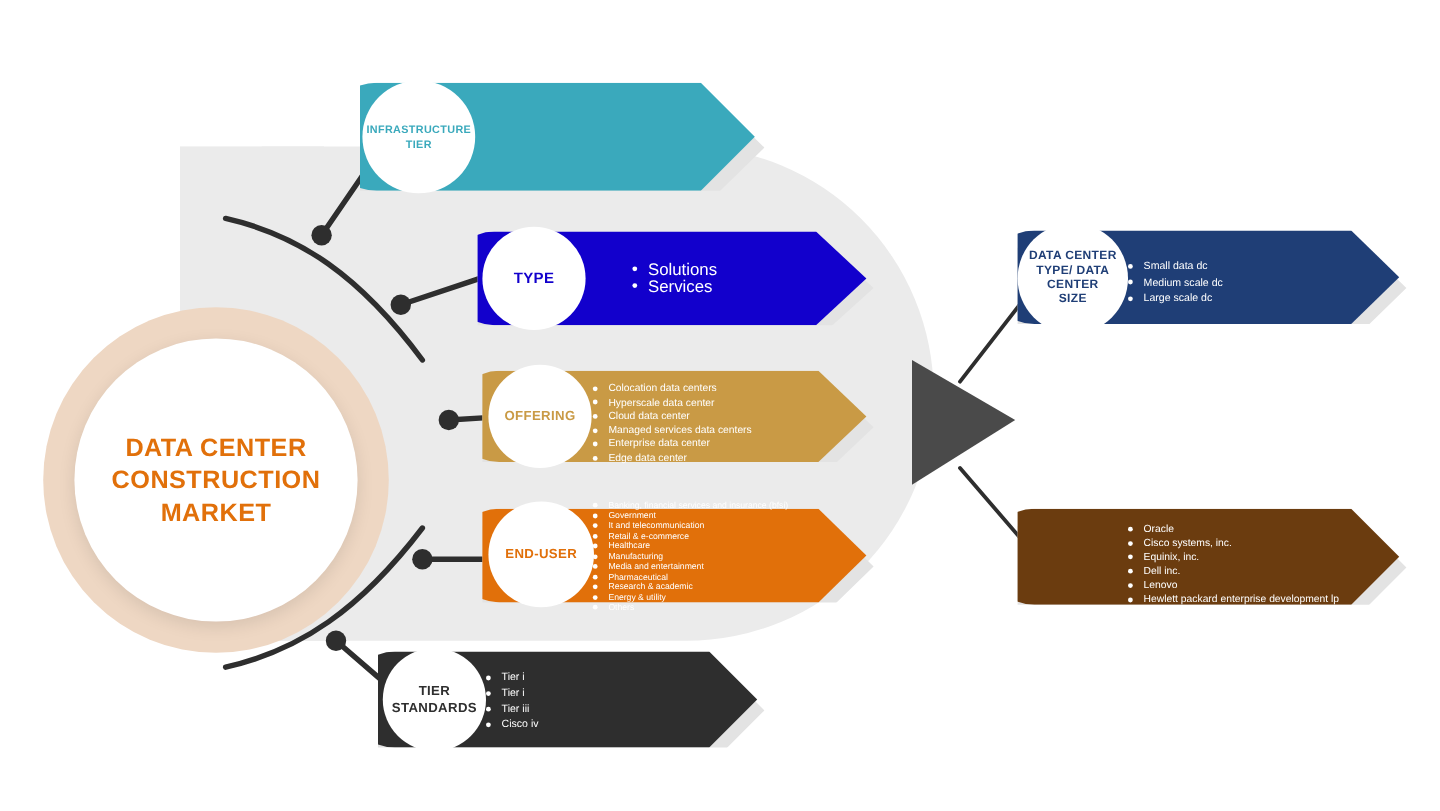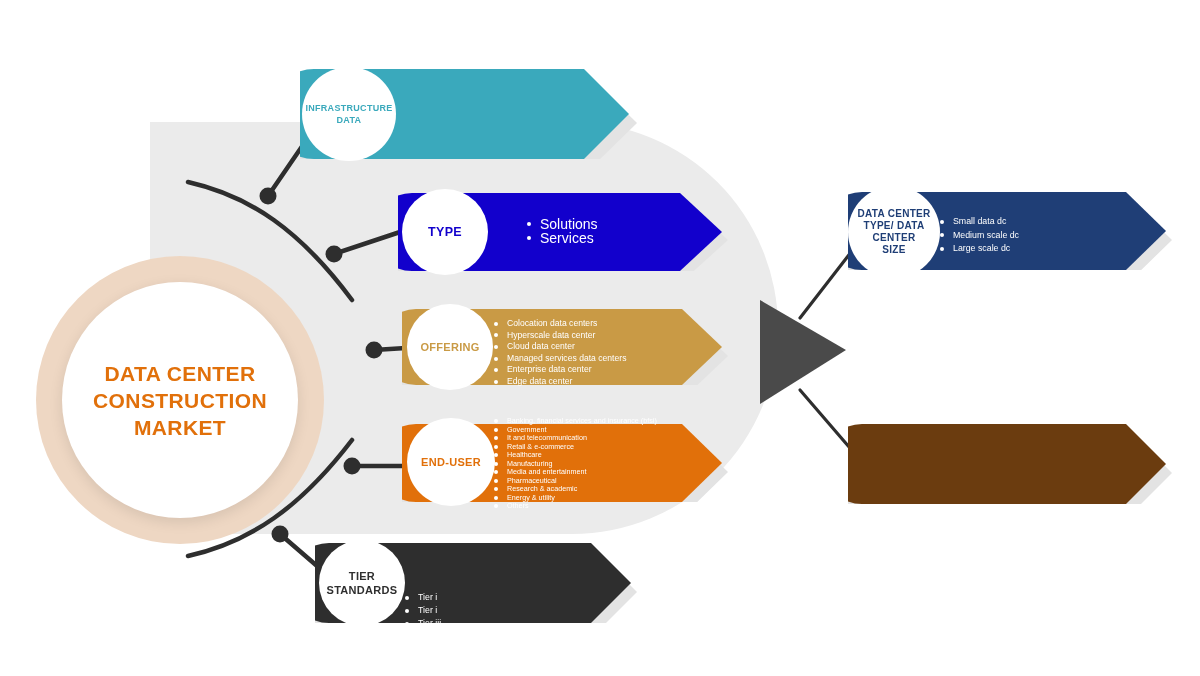--- a/index.html
+++ b/index.html
@@ -105,21 +105,21 @@
   #b-offering ul.items { left: 92px; top: 9px; font-size: 8.6px; line-height: 11.6px; }
 
   
   #b-enduser { left: 402px; top: 424px; width: 334px; height: 78px; }
   #b-enduser .bubble { left: 5px; top: -6px; width: 88px; height: 88px; color: #E1700A; font-size: 11px; line-height: 14px; }
   #b-enduser ul.items { left: 92px; top: -7px; font-size: 7.2px; line-height: 8.5px; }
 
   
   #b-tier { left: 315px; top: 543px; width: 330px; height: 80px; }
   #b-tier .bubble { left: 4px; top: -3px; width: 86px; height: 86px; color: #2f2f2f; font-size: 11px; line-height: 14px; }
-  #b-tier ul.items { left: 90px; top: 15px; font-size: 8.8px; line-height: 13px; margin-top: 33px; }
+  #b-tier ul.items { left: 90px; top: 15px; font-size: 8.8px; line-height: 13px; }
 
   
   #b-dcsize { left: 848px; top: 192px; width: 332px; height: 78px; }
   #b-dcsize .bubble { left: 0px; top: -6px; width: 92px; height: 92px; color: #1F3E76; font-size: 10px; line-height: 12px; }
   #b-dcsize ul.items { left: 92px; top: 23px; font-size: 8.8px; line-height: 13.6px; }
 
   
   #b-company { left: 848px; top: 424px; width: 332px; height: 80px; }
   #b-company .bubble { left: 0px; top: -4px; width: 88px; height: 88px; color: #6B3C0F; font-size: 11px; line-height: 14px; }
   #b-company ul.items { left: 92px; top: 11px; font-size: 8.6px; line-height: 11.8px; }
@@ -173,21 +173,21 @@
   </div>
 
   <div class="banner" id="b-infra">
     <svg class="body" viewBox="0 0 345 90" preserveAspectRatio="none">
       <path d="M22 10 L 292 10 L 337 54 L 292 98 L 22 98 A 40 40 0 0 1 22 10 Z" fill="#e3e3e3"></path>
     </svg>
     <svg class="body" viewBox="0 0 345 90" preserveAspectRatio="none">
       <path d="M14 0 L 284 0 L 329 45 L 284 90 L 14 90 A 45 45 0 0 1 14 0 Z" fill="#3AA9BC"></path>
     </svg>
     <div class="bubble">INFRASTRUCTURE
-DATA</div>
+TIER</div>
   </div>
 
   <div class="banner" id="b-type">
     <svg class="body" viewBox="0 0 338 78" preserveAspectRatio="none">
       <path d="M20 9 L 288 9 L 330 47 L 288 85 L 20 85 A 35 35 0 0 1 20 9 Z" fill="#e3e3e3"></path>
     </svg>
     <svg class="body" viewBox="0 0 338 78" preserveAspectRatio="none">
       <path d="M14 0 L 282 0 L 324 39 L 282 78 L 14 78 A 39 39 0 0 1 14 0 Z" fill="#1200CC"></path>
     </svg>
     <div class="bubble">TYPE</div>
@@ -273,15 +273,23 @@
     </ul>
   </div>
 
   <div class="banner" id="b-company">
     <svg class="body" viewBox="0 0 332 80" preserveAspectRatio="none">
       <path d="M20 9 L 284 9 L 324 49 L 284 89 L 20 89 A 36 36 0 0 1 20 9 Z" fill="#e3e3e3"></path>
     </svg>
     <svg class="body" viewBox="0 0 332 80" preserveAspectRatio="none">
       <path d="M14 0 L 278 0 L 318 40 L 278 80 L 14 80 A 40 40 0 0 1 14 0 Z" fill="#6B3C0F"></path>
     </svg>
+    <ul class="items">
+      <li>Oracle</li>
+      <li>Cisco systems, inc.</li>
+      <li>Equinix, inc.</li>
+      <li>Dell inc.</li>
+      <li>Lenovo</li>
+      <li>Hewlett packard enterprise development lp</li>
+    </ul>
   </div>
 
 </div>
 
 </body></html>

